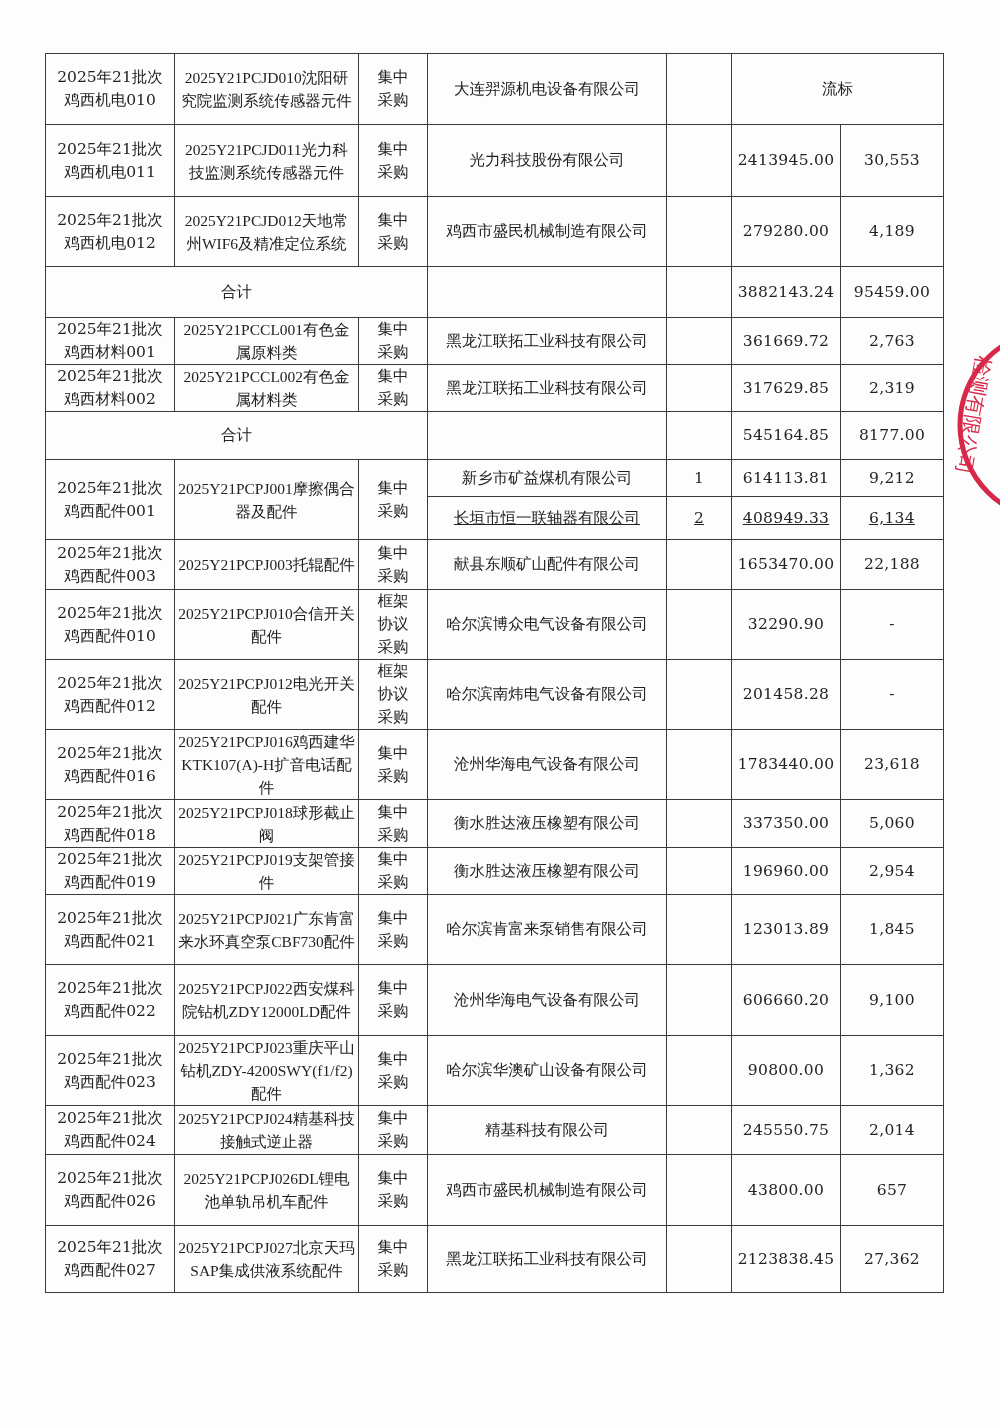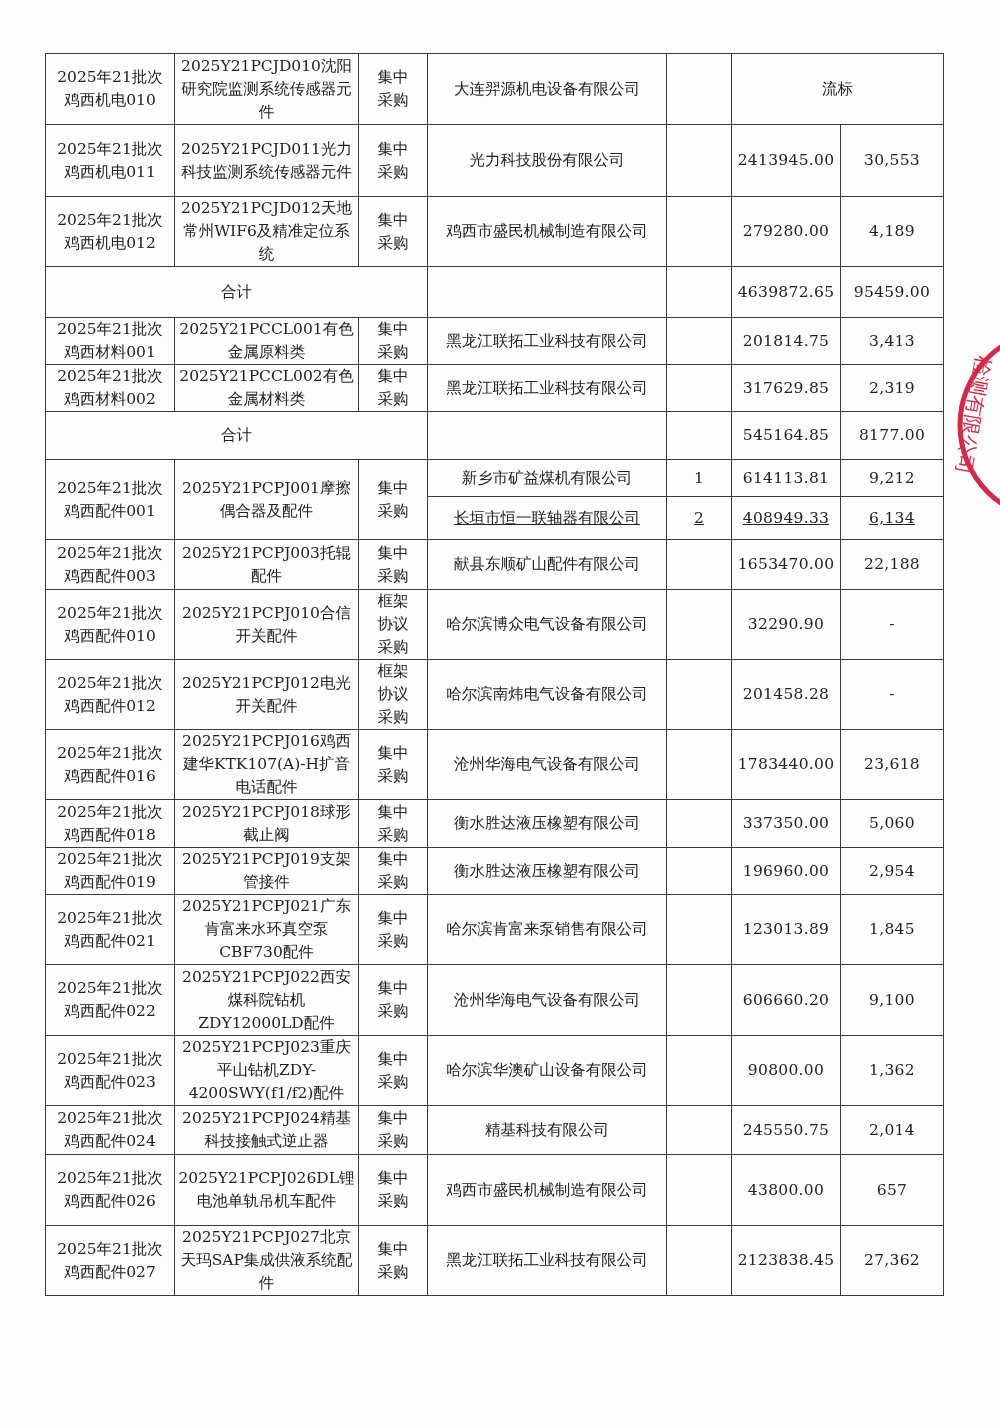--- a/index.html
+++ b/index.html
@@ -3,21 +3,21 @@
 <meta charset="utf-8">
 <style>
   html, body { margin:0; padding:0; background:#ffffff; }
   body { width:1000px; height:1426px; position:relative; overflow:hidden;
          font-family: "DejaVu Serif", "Liberation Serif", serif; color:#222; }
   .page { position:absolute; left:0; top:0; width:1000px; height:1426px; background:#fdfdfd; }
   table.grid { position:absolute; left:45px; top:53px; border-collapse:collapse; table-layout:fixed; }
   table.grid td { border:1.3px solid #3a3a3a; text-align:center; vertical-align:middle;
                   font-size:15.5px; line-height:23px; padding:0 3px; overflow:hidden; }
   td.c-batch { letter-spacing:0px; }
-  td.c-proj { font-size:15.5px; }
+  td.c-proj { font-size:15.5px;font-family:Liberation Serif, serif; }
   td.c-num { font-size:15px; letter-spacing:0.3px; }
   .stamp { position:absolute; left:955px; top:325px; width:120px; height:200px; }
 </style>
 </head>
 <body>
 
 <div class="page">
   <table class="grid" id="grid">
     <colgroup>
       <col style="width:129px">
@@ -52,31 +52,31 @@
           <td class="c-method">集中<br>采购</td>
           <td class="c-sup">鸡西市盛民机械制造有限公司</td>
           <td class="c-rank"></td>
           <td class="c-num">279280.00</td>
           <td class="c-num">4,189</td>
         </tr>
         <tr style="height: 51px;">
           <td class="c-total" colspan="3">合计</td>
           <td class="c-sup"></td>
           <td class="c-rank"></td>
-          <td class="c-num">4639872.65</td>
+          <td class="c-num">3882143.24</td>
           <td class="c-num">95459.00</td>
         </tr>
         <tr style="height: 45px;">
           <td class="c-batch">2025年21批次<br>鸡西材料001</td>
           <td class="c-proj">2025Y21PCCL001有色金属原料类</td>
           <td class="c-method">集中<br>采购</td>
           <td class="c-sup">黑龙江联拓工业科技有限公司</td>
           <td class="c-rank"></td>
-          <td class="c-num">201814.75</td>
-          <td class="c-num">3,413</td>
+          <td class="c-num">361669.72</td>
+          <td class="c-num">2,763</td>
         </tr>
         <tr style="height: 47px;">
           <td class="c-batch">2025年21批次<br>鸡西材料002</td>
           <td class="c-proj">2025Y21PCCL002有色金属材料类</td>
           <td class="c-method">集中<br>采购</td>
           <td class="c-sup">黑龙江联拓工业科技有限公司</td>
           <td class="c-rank"></td>
           <td class="c-num">317629.85</td>
           <td class="c-num">2,319</td>
         </tr>

